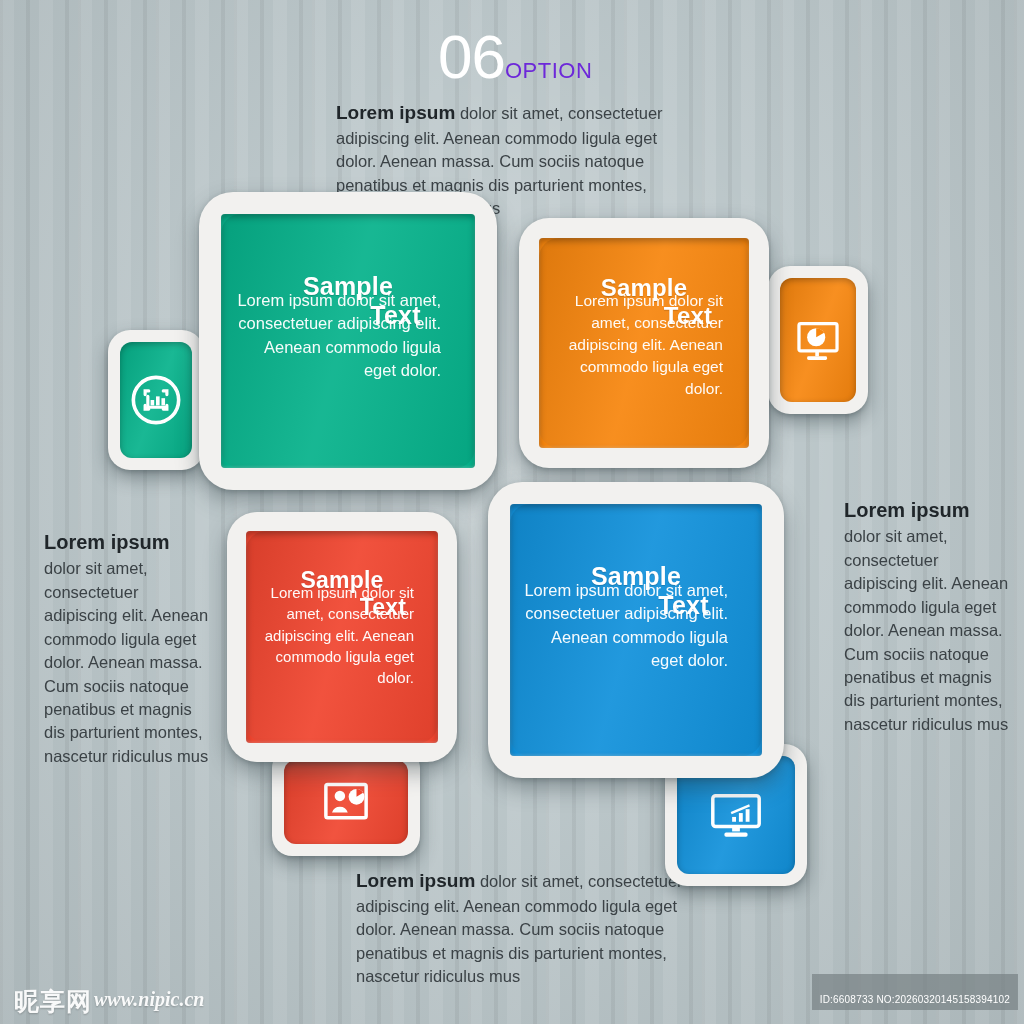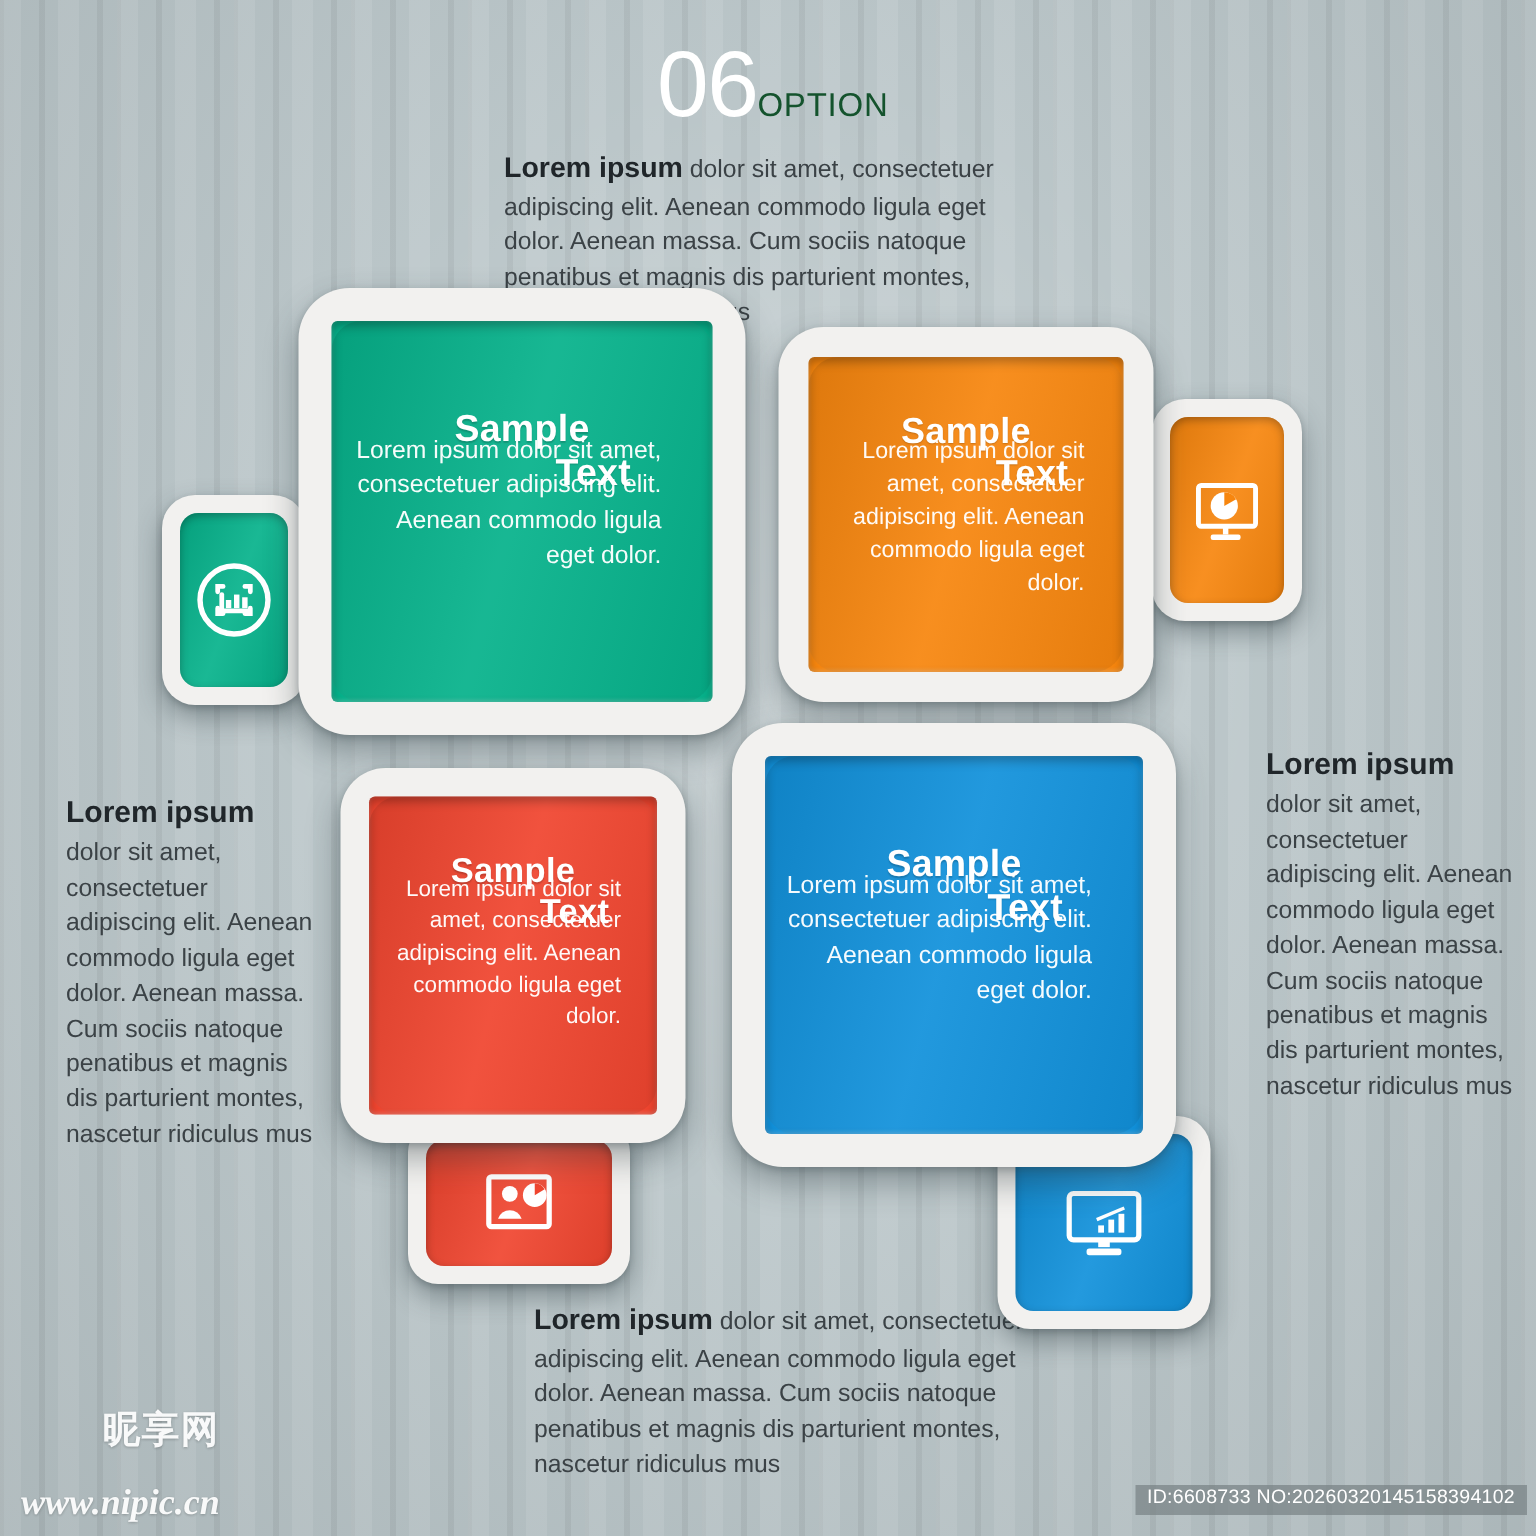--- a/index.html
+++ b/index.html
@@ -104,21 +104,21 @@
   
   .opt{position:absolute;}
   .opt .num{
     display:block;white-space:nowrap;line-height:1;
   }
   .opt .num b{
     font-weight:400;color:#ffffff;
     letter-spacing:-1px;
   }
   .opt .num i{
-    font-style:normal;color:#14532d;
+    font-style:normal;color:#6d28d9;
     letter-spacing:.5px;
   }
   .opt .para{
     color:#3b4246;
     line-height:1.42;
   }
   .opt .para .lead{font-weight:bold;color:#20262a;}
 
   .opt.wide .num{font-size:62px;}
   .opt.wide .num i{font-size:22px;}
@@ -126,40 +126,39 @@
   .opt.wide .para .lead{font-size:19px;}
 
   .opt.narrow .num{font-size:62px;}
   .opt.narrow .num i{font-size:22px;}
   .opt.narrow .para{font-size:16.5px;}
   .opt.narrow .para .lead{font-size:20px;display:block;margin-bottom:1px;}
 
   
   #wm-logo{
     position:absolute;left:14px;bottom:10px;
-    display:flex;align-items:flex-end;gap:25px;
+    display:flex;gap:2px;
     opacity:.92;
-    flex-direction:column;
   }
   #wm-logo .cjk{
     font-family:"DejaVu Sans", sans-serif;
     font-size:25px;font-weight:bold;color:#ffffff;
     letter-spacing:1px;line-height:1;
     text-shadow:0 1px 2px rgba(0,0,0,.25);
   }
   #wm-logo .url{
     font-family:"Liberation Serif", serif;
-    font-style:italic;font-weight:bold;font-size:24px;color:#ffffff;
+    font-style:italic;font-weight:bold;font-size:20px;color:#ffffff;
     line-height:1;text-shadow:0 1px 2px rgba(0,0,0,.25);
   }
   #wm-id{
     position:absolute;right:6px;bottom:14px;
     background:rgba(120,130,133,0.72);
-    color:#ffffff;font-size:13px;
-    padding:0 8px 5px 8px;letter-spacing:.2px;
+    color:#ffffff;font-size:10px;
+    padding:20px 8px 5px 8px;letter-spacing:.2px;
     font-family:"Liberation Sans", sans-serif;
     margin-left:40px;
   }
 </style>
 </head>
 <body>
 
 <div id="bg"></div>
 
 <div class="opt wide" style="left:336px;top:26px;width:352px;text-align:left;">

